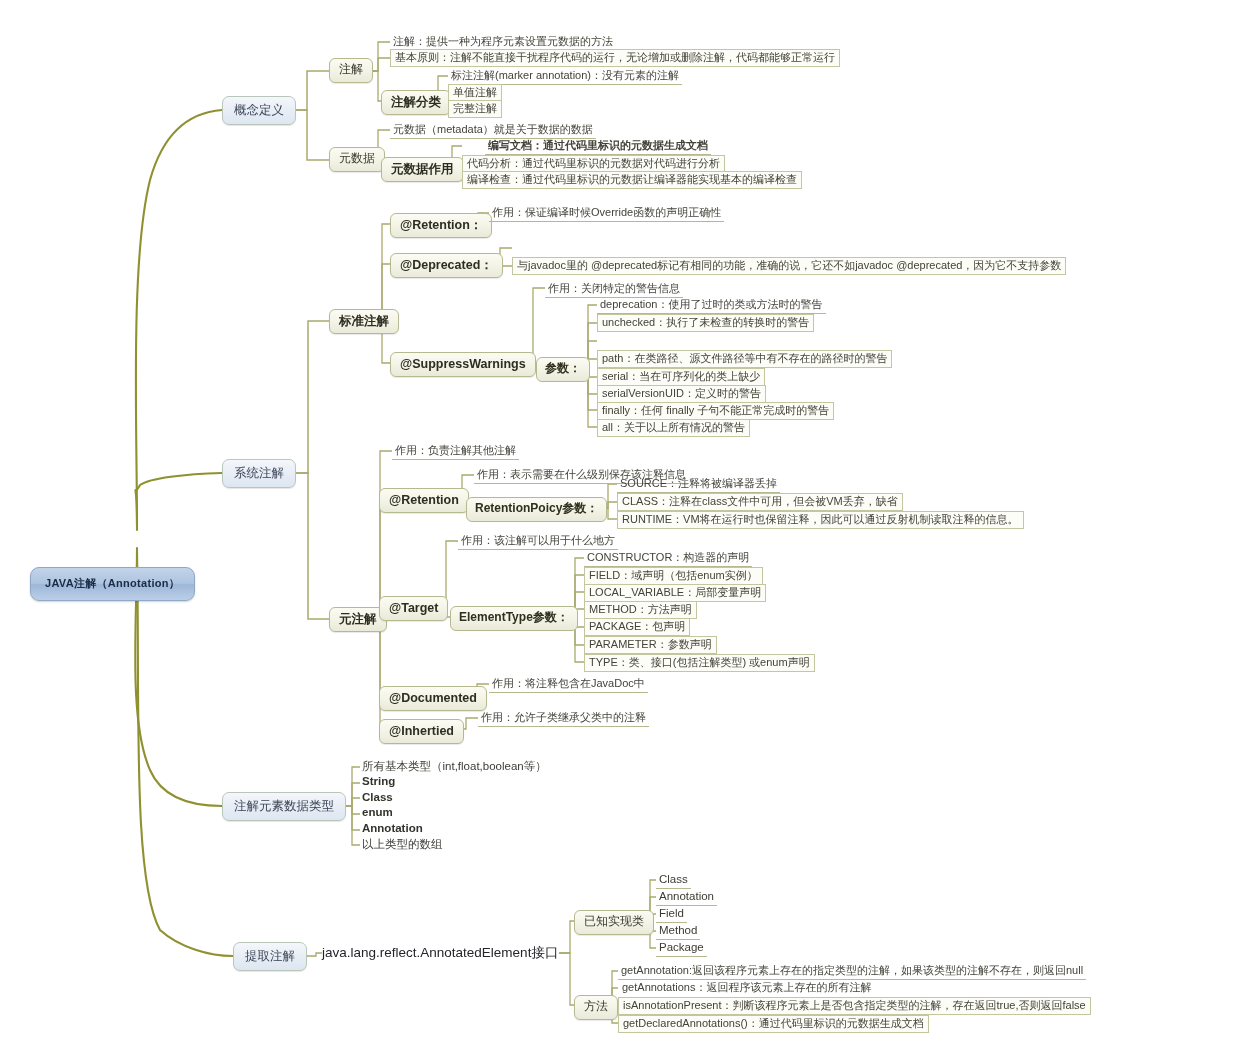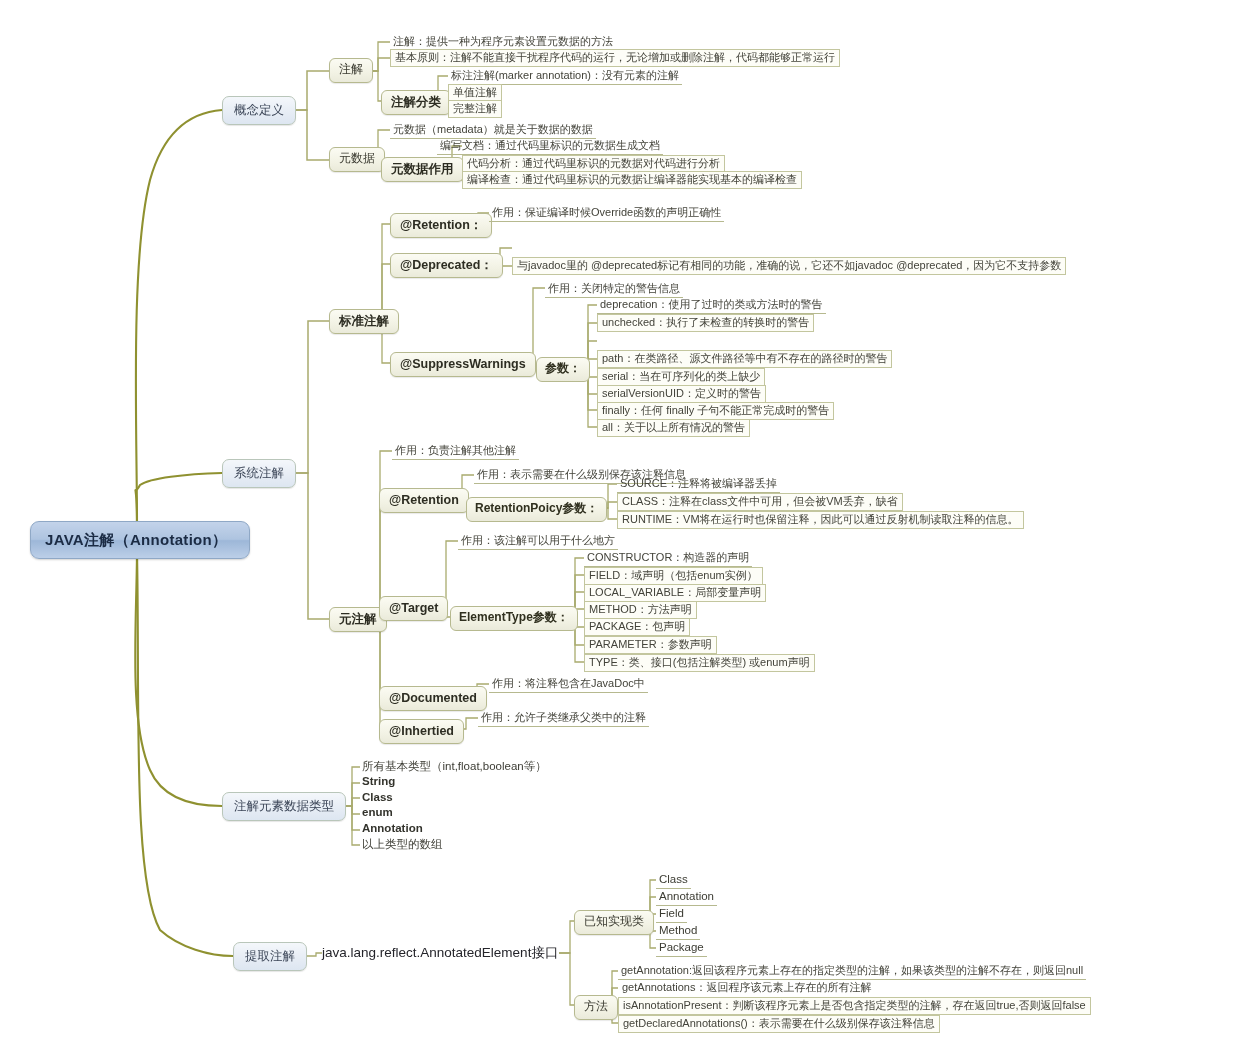--- a/index.html
+++ b/index.html
@@ -26,24 +26,25 @@
     line-height:1.15;
   }
 
   
   .root{
     background:linear-gradient(180deg,#c3d3ea 0%,#aec4e0 48%,#9db7d8 52%,#bccfe8 100%);
     border:1px solid #8fa8c6;
     border-radius:9px;
     color:#1b2b44;
     font-weight:bold;
-    font-size:15px;
-    padding:9px 22px 10px 14px;
+    font-size:11px;
+    padding:9px 14px 10px 14px;
     box-shadow:0 1px 2px rgba(0,0,0,.18);
     letter-spacing:.3px;
+    margin-top:46px;
   }
 
   
   .lvl1{
     background:linear-gradient(180deg,#f4f7fb 0%,#e7edf5 55%,#dde6f1 100%);
     border:1px solid #b9c6ba;
     border-radius:7px;
     color:#3a4456;
     font-size:12.5px;
     padding:6px 11px 7px 11px;
@@ -270,21 +271,21 @@
 
   <div class="node lvl2 bold" style="left:381px;top:90px;">注解分类</div>
   <div class="node leaf" style="left:448px;top:68px;">标注注解(marker annotation)：没有元素的注解</div>
   <div class="node leafbox" style="left:448px;top:84px;">单值注解</div>
   <div class="node leafbox" style="left:448px;top:100px;">完整注解</div>
 
   <div class="node lvl2" style="left:329px;top:147px;">元数据</div>
   <div class="node leaf" style="left:390px;top:122px;">元数据（metadata）就是关于数据的数据</div>
 
   <div class="node lvl2 bold" style="left:381px;top:157px;">元数据作用</div>
-  <div class="node leaf" style="left:437px;top:138px;">编写文档：通过代码里标识的元数据生成文档</div>
+  <div class="node leaf" style="left:485px;top:138px;font-weight:bold;">编写文档：通过代码里标识的元数据生成文档</div>
   <div class="node leafbox" style="left:462px;top:155px;">代码分析：通过代码里标识的元数据对代码进行分析</div>
   <div class="node leafbox" style="left:462px;top:171px;">编译检查：通过代码里标识的元数据让编译器能实现基本的编译检查</div>
 
   <div class="node lvl1" style="left:222px;top:459px;">系统注解</div>
 
   <div class="node lvl2 bold" style="left:329px;top:309px;">标准注解</div>
 
   <div class="node lvl2 bold" style="left:390px;top:213px;">@Retention：</div>
   <div class="node leaf" style="left:489px;top:205px;">作用：保证编译时候Override函数的声明正确性</div>
 
@@ -345,15 +346,15 @@
   <div class="node plainleaf" style="left:656px;top:872px;">Class</div>
   <div class="node plainleaf" style="left:656px;top:889px;">Annotation</div>
   <div class="node plainleaf" style="left:656px;top:906px;">Field</div>
   <div class="node plainleaf" style="left:656px;top:923px;">Method</div>
   <div class="node plainleaf" style="left:656px;top:940px;">Package</div>
 
   <div class="node lvl2" style="left:574px;top:995px;">方法</div>
   <div class="node leaf" style="left:618px;top:963px;">getAnnotation:返回该程序元素上存在的指定类型的注解，如果该类型的注解不存在，则返回null</div>
   <div class="node leafbox nob" style="left:618px;top:980px;">getAnnotations：返回程序该元素上存在的所有注解</div>
   <div class="node leafbox" style="left:618px;top:997px;">isAnnotationPresent：判断该程序元素上是否包含指定类型的注解，存在返回true,否则返回false</div>
-  <div class="node leafbox" style="left:618px;top:1015px;">getDeclaredAnnotations()：表示需要在什么级别保存该注释信息</div>
+  <div class="node leafbox" style="left:618px;top:1015px;">getDeclaredAnnotations()：通过代码里标识的元数据生成文档</div>
 
 </div>
 
 </body></html>

